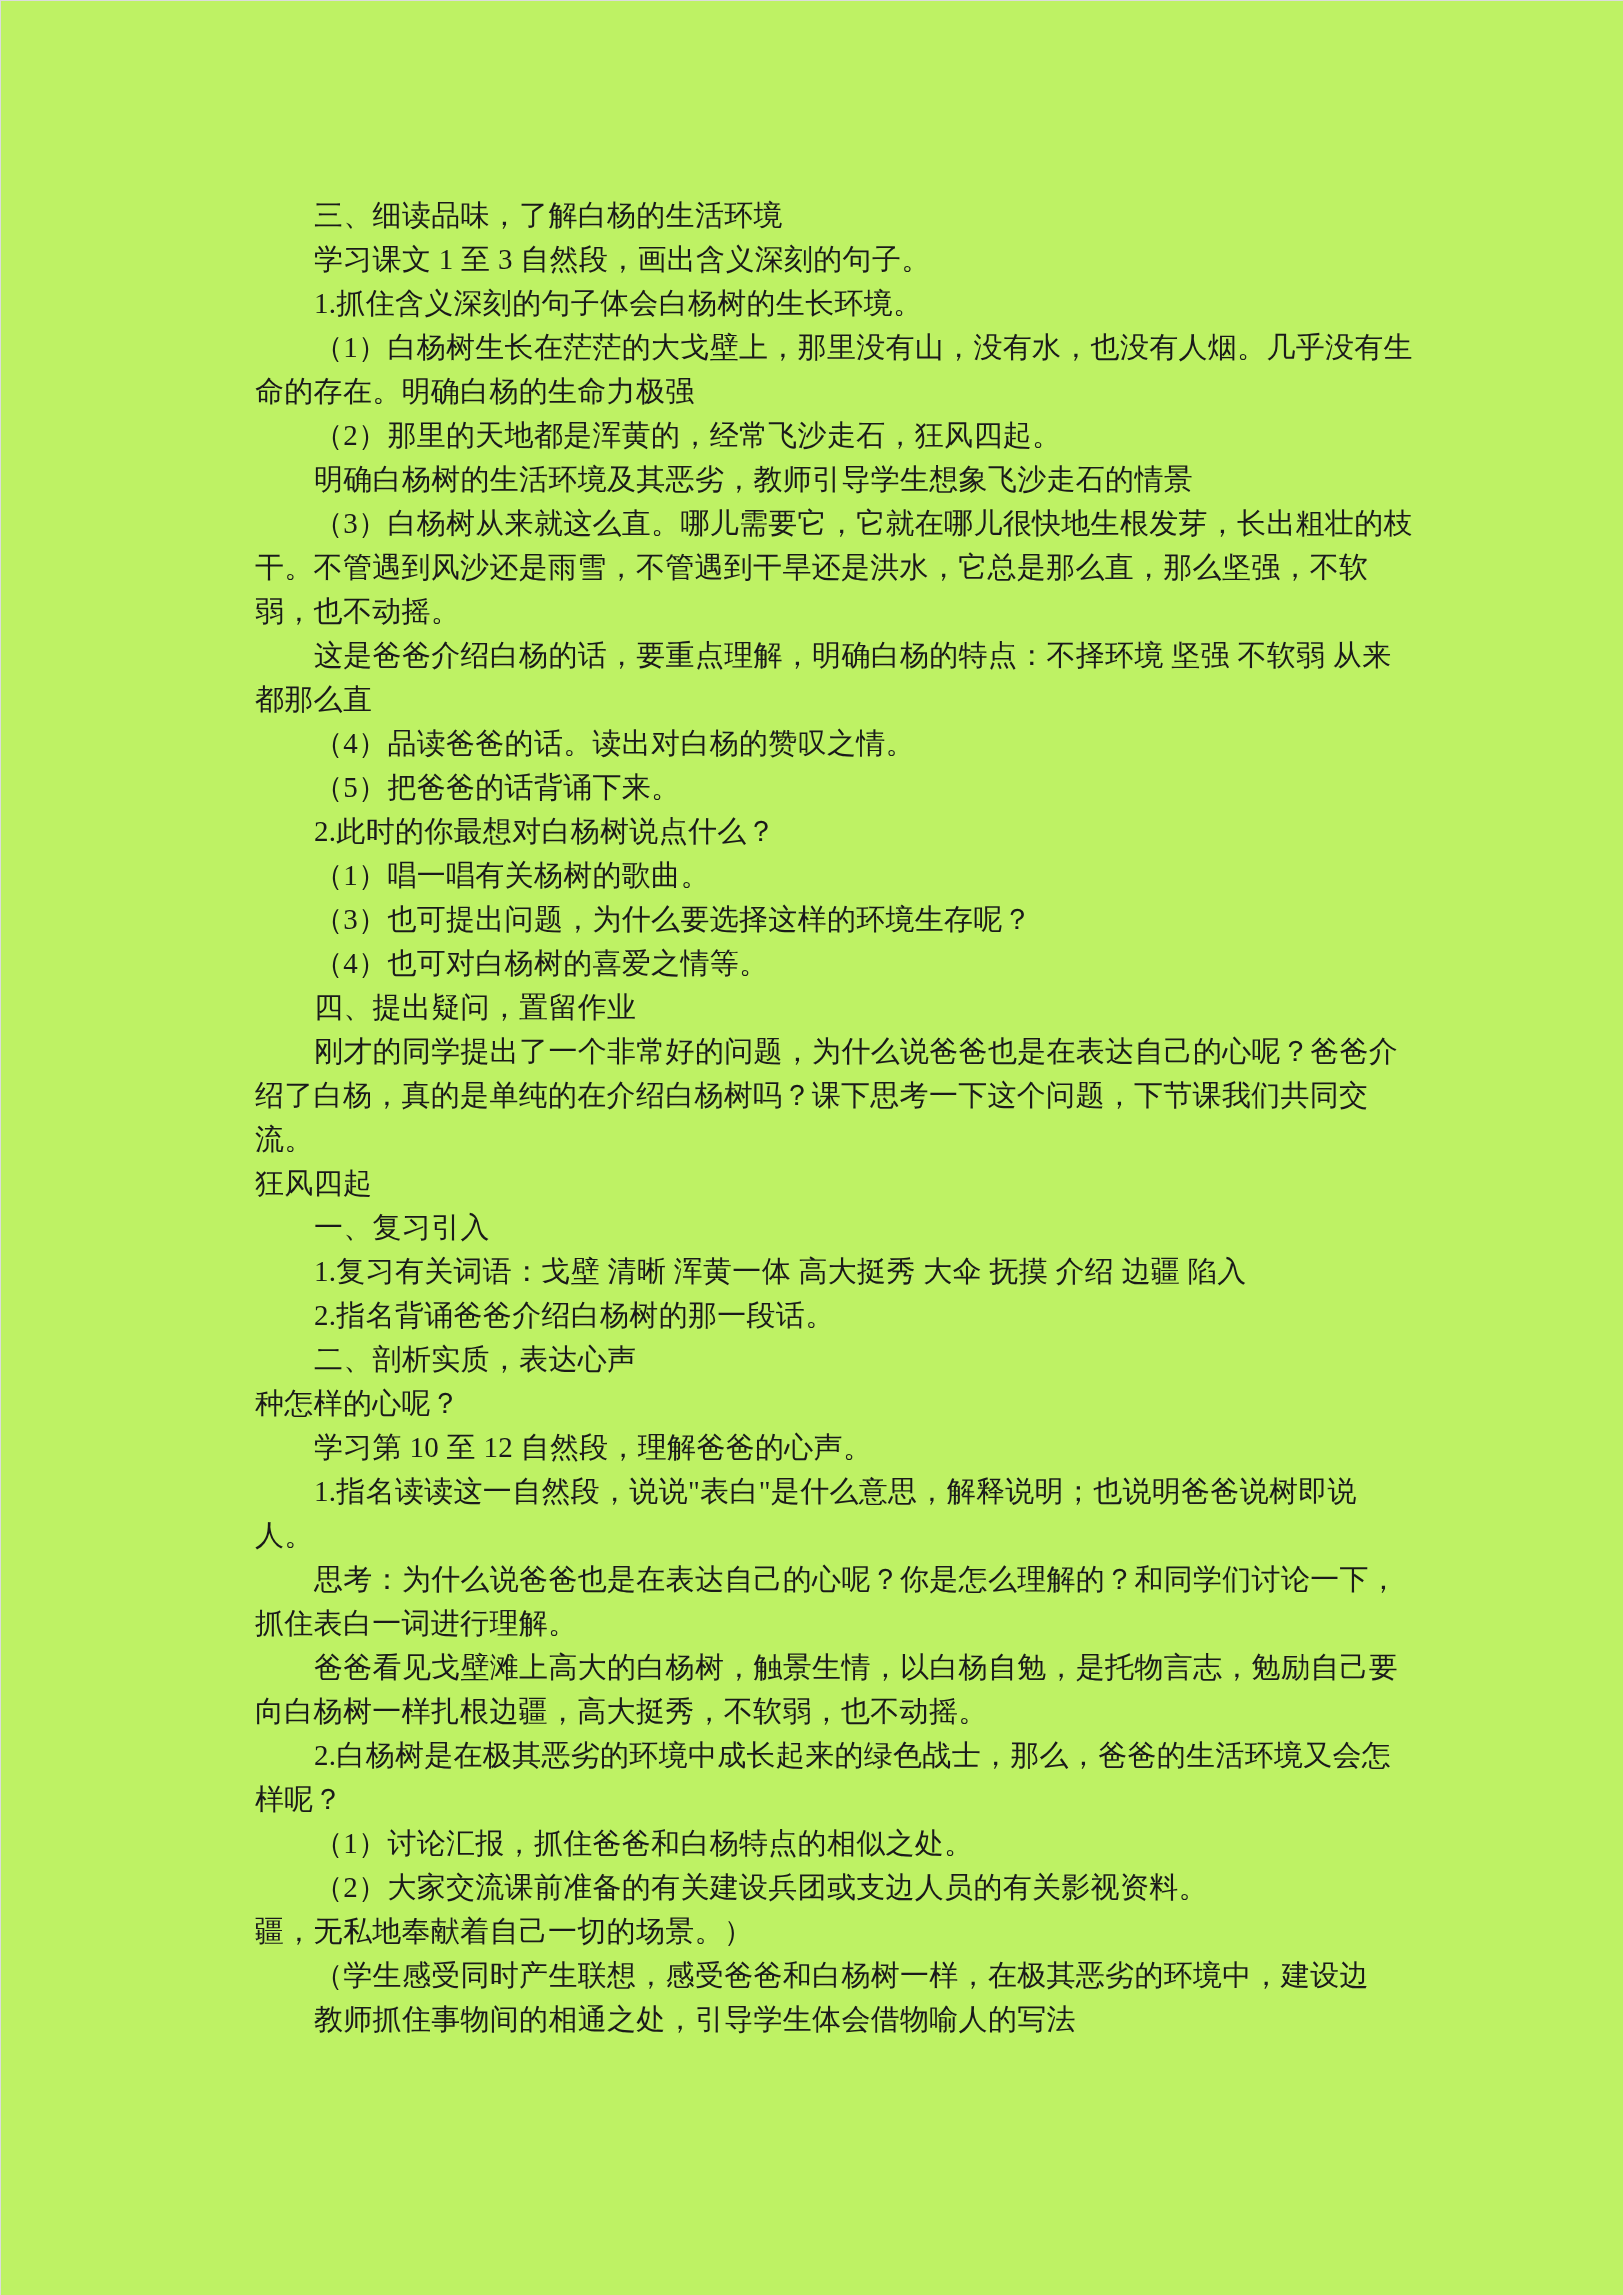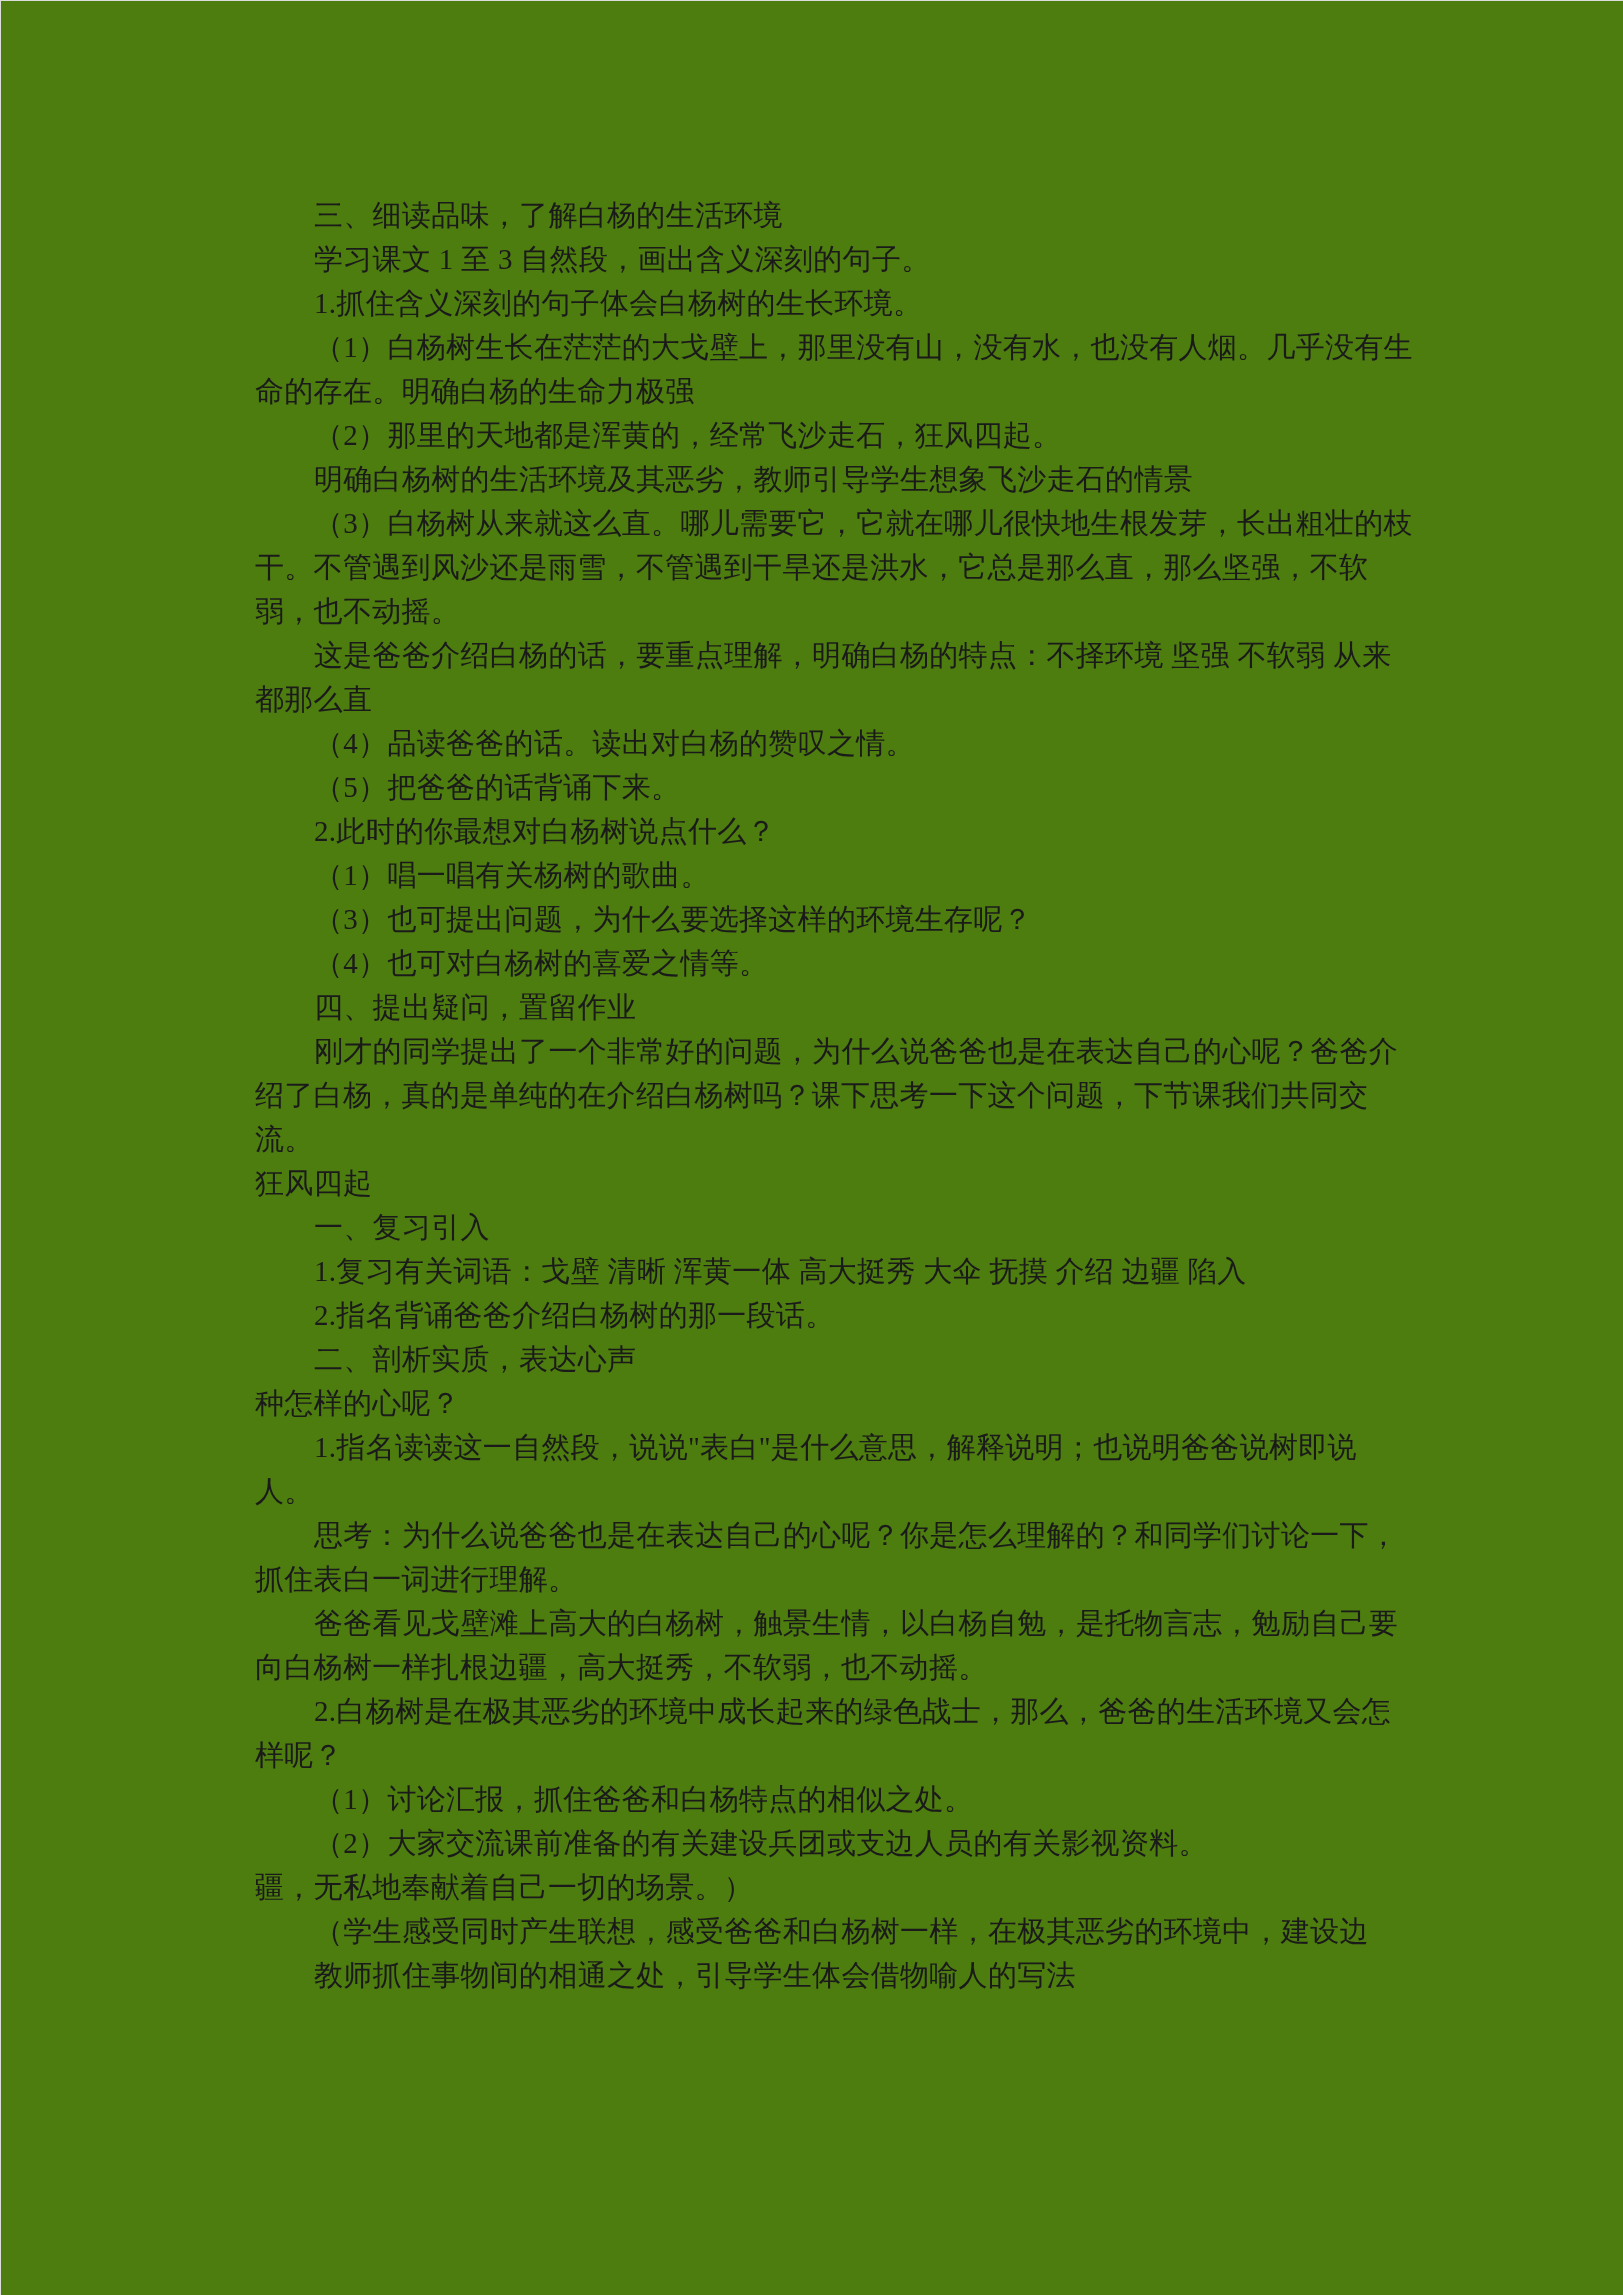--- a/index.html
+++ b/index.html
@@ -11,21 +11,21 @@
     height: 2295px;
     background: #f5f5f5;
     font-family: "Liberation Serif", "DejaVu Serif", serif;
   }
   .page {
     position: absolute;
     left: 0;
     top: 0;
     width: 1622px;
     height: 2294px;
-    background: #4d7c0f;
+    background: #bef264;
     border-top: 0.7px solid #dcdcdc;
     border-left: 0.7px solid #dcdcdc;
     overflow: hidden;
   }
   .text-block {
     position: absolute;
     left: 254px;
     top: 192px;
     width: 1152px;
     font-size: 29px;
@@ -67,20 +67,21 @@
       <div class="line ind">四、提出疑问，置留作业</div>
       <div class="line ind">刚才的同学提出了一个非常好的问题，为什么说爸爸也是在表达自己的心呢？爸爸介</div>
       <div class="line">绍了白杨，真的是单纯的在介绍白杨树吗？课下思考一下这个问题，下节课我们共同交</div>
       <div class="line">流。</div>
       <div class="line">狂风四起</div>
       <div class="line ind">一、复习引入</div>
       <div class="line ind">1.复习有关词语：戈壁 清晰 浑黄一体 高大挺秀 大伞 抚摸 介绍 边疆 陷入</div>
       <div class="line ind">2.指名背诵爸爸介绍白杨树的那一段话。</div>
       <div class="line ind">二、剖析实质，表达心声</div>
       <div class="line">种怎样的心呢？</div>
+      <div class="line ind">学习第 10 至 12 自然段，理解爸爸的心声。</div>
       <div class="line ind">1.指名读读这一自然段，说说"表白"是什么意思，解释说明；也说明爸爸说树即说</div>
       <div class="line">人。</div>
       <div class="line ind">思考：为什么说爸爸也是在表达自己的心呢？你是怎么理解的？和同学们讨论一下，</div>
       <div class="line">抓住表白一词进行理解。</div>
       <div class="line ind">爸爸看见戈壁滩上高大的白杨树，触景生情，以白杨自勉，是托物言志，勉励自己要</div>
       <div class="line">向白杨树一样扎根边疆，高大挺秀，不软弱，也不动摇。</div>
       <div class="line ind">2.白杨树是在极其恶劣的环境中成长起来的绿色战士，那么，爸爸的生活环境又会怎</div>
       <div class="line">样呢？</div>
       <div class="line ind">（1）讨论汇报，抓住爸爸和白杨特点的相似之处。</div>
       <div class="line ind">（2）大家交流课前准备的有关建设兵团或支边人员的有关影视资料。</div>

